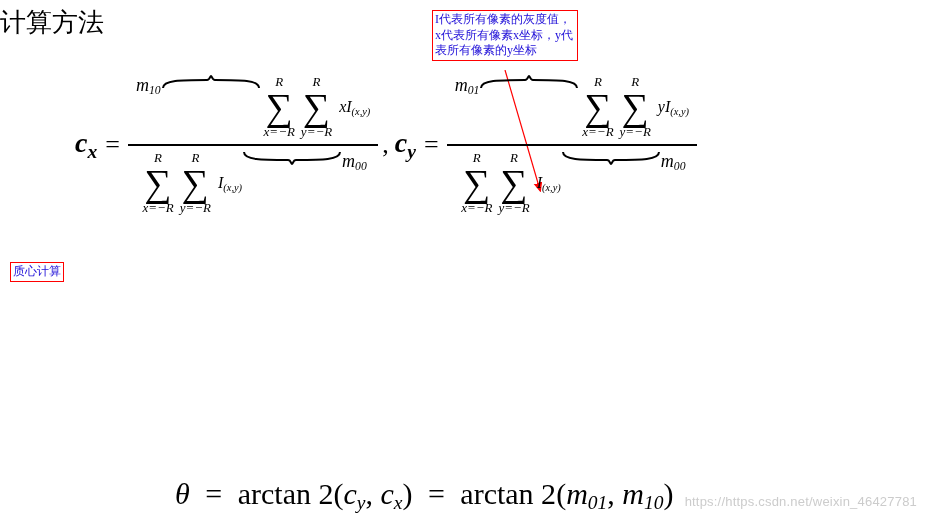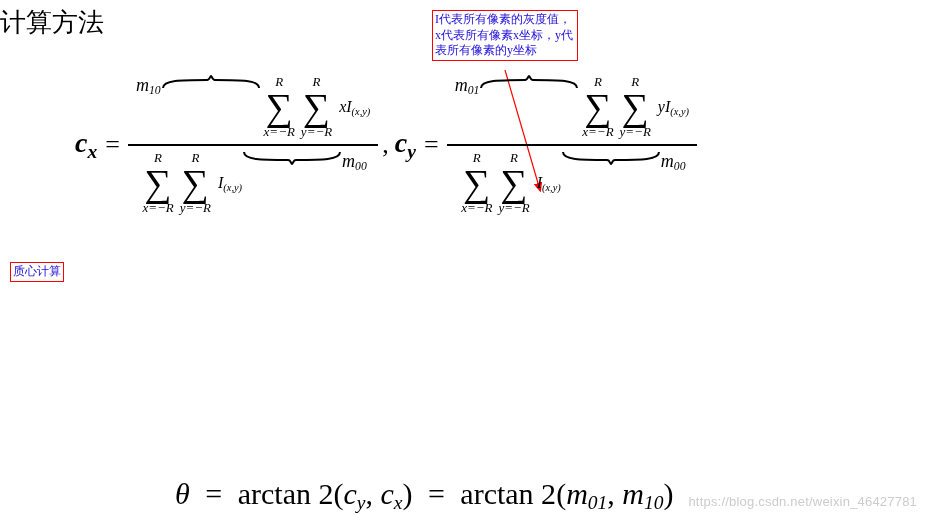--- a/index.html
+++ b/index.html
@@ -241,13 +241,13 @@
 <div class="math-theta">
   <span class="italic">θ</span>
   <span style="padding:0 8px;">=</span>
   <span>arctan 2</span><span class="paren">(</span><span class="italic"><span>c</span><span class="smallsub">y</span></span><span class="paren">,</span>
   <span class="italic"><span>c</span><span class="smallsub">x</span></span><span class="paren">)</span>
   <span style="padding:0 8px;">=</span>
   <span>arctan 2</span><span class="paren">(</span><span class="italic"><span>m</span><span class="smallsub">01</span></span><span class="paren">,</span>
   <span class="italic"><span>m</span><span class="smallsub">10</span></span><span class="paren">)</span>
 </div>
 
-<div class="watermark">https://blog.csdn.net/weixin_46427781</div>
+<div class="watermark">https://https.csdn.net/weixin_46427781</div>
 
 </body></html>

